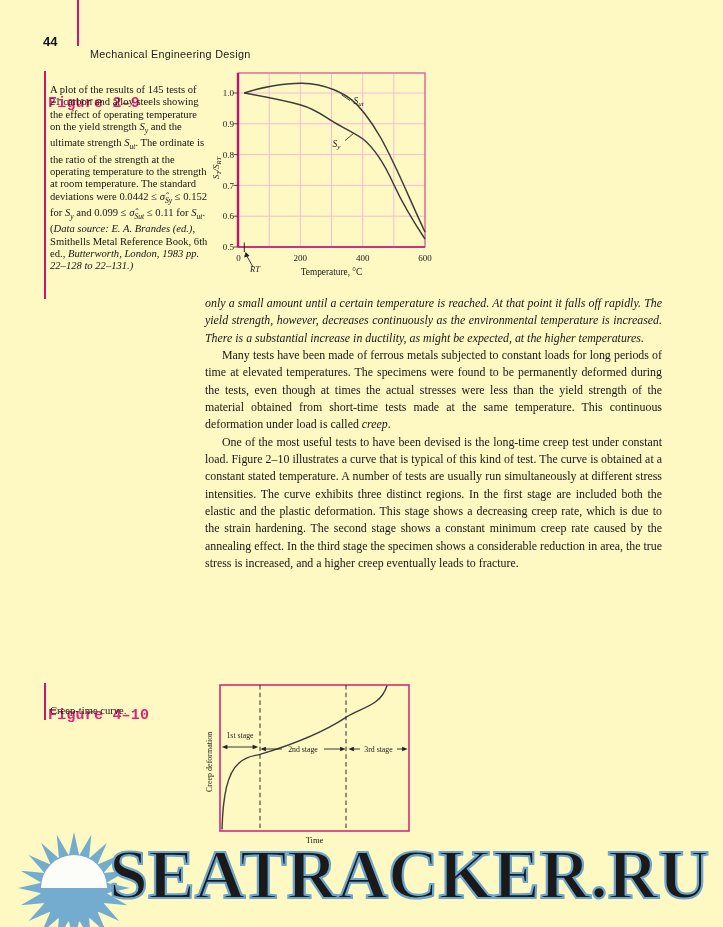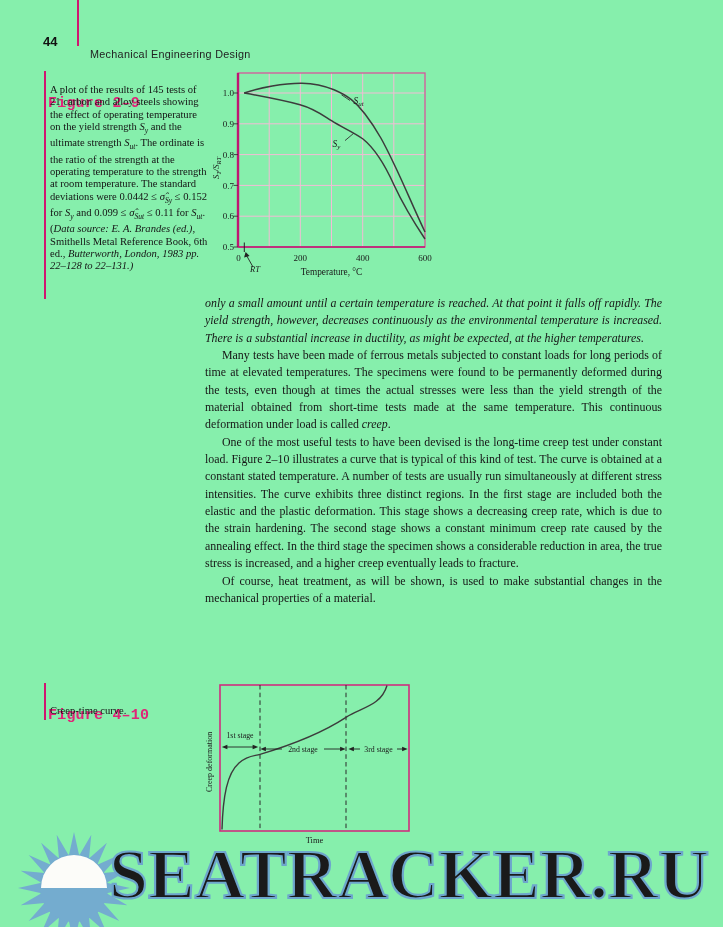--- a/index.html
+++ b/index.html
@@ -1,18 +1,18 @@
 <!DOCTYPE html>
 <html><head>
 <meta charset="utf-8">
 <style>
   html,body{margin:0;padding:0;background:#9a9a9a;}
   .page{
     position:relative;width:723px;height:927px;margin:0 auto;
-    background:#86efac;overflow:hidden;
+    background:#fef9c3;overflow:hidden;
     font-family:"Liberation Serif",serif;color:#1c1c1c;
   }
   .i{font-style:italic;}
   .sub{vertical-align:sub;font-size:0.72em;}
 
   
   .header-rule{position:absolute;left:77px;top:0;width:2px;height:46px;background:#cf1570;}
   .page-number{position:absolute;left:43px;top:34px;font-family:"Liberation Sans",sans-serif;font-weight:bold;font-size:13px;color:#111;}
   .header-title{position:absolute;left:90px;top:36px;font-family:"Liberation Sans",sans-serif;font-size:10.8px;letter-spacing:.3px;color:#222;margin-top:12px;}
 
@@ -97,21 +97,20 @@
     <text x="42" y="219.5" font-size="8.5" font-style="italic">RT</text>
 
     <text x="123.5" y="223" font-size="9.3" text-anchor="middle">Temperature, °C</text>
     <text transform="translate(11,127) rotate(-90)" font-size="8.5" font-style="italic"><tspan>S</tspan><tspan dy="2" font-size="6.5">T</tspan><tspan dy="-2" font-size="8.5">/S</tspan><tspan dy="2" font-size="6.5">RT</tspan></text>
   </svg>
 
   <div class="body-text">
     <p class="noindent"><span>only a small amount until a certain temperature is reached. At that point it falls off rapidly. The yield strength, however, decreases continuously as the environmental temperature is increased. There is a substantial increase in ductility, as might be expected, at the higher temperatures.</span></p>
     <p><span>Many tests have been made of ferrous metals subjected to constant loads for long periods of time at elevated temperatures. The specimens were found to be permanently deformed during the tests, even though at times the actual stresses were less than the yield strength of the material obtained from short-time tests made at the same temperature. This continuous deformation under load is called </span><span class="i">creep</span><span>.</span></p>
     <p><span>One of the most useful tests to have been devised is the long-time creep test under constant load. Figure 2–10 illustrates a curve that is typical of this kind of test. The curve is obtained at a constant stated temperature. A number of tests are usually run simultaneously at different stress intensities. The curve exhibits three distinct regions. In the first stage are included both the elastic and the plastic deformation. This stage shows a decreasing creep rate, which is due to the strain hardening. The second stage shows a constant minimum creep rate caused by the annealing effect. In the third stage the specimen shows a considerable reduction in area, the true stress is increased, and a higher creep eventually leads to fracture.</span></p>
-    <p><span>Of course, heat treatment, as will be shown, is used to make substantial changes in the mechanical properties of a material.</span></p>
   </div>
 
   <div class="fig-rule fig10-rule"></div>
   <div class="fig-heading fig10-heading">Figure 4–10</div>
   <div class="fig-caption fig10-caption">Creep-time curve.</div>
 
   <svg class="chart210" width="230" height="170" viewBox="0 0 230 170">
     <rect x="17" y="5" width="189" height="146" fill="none" stroke="#cf2d7f" stroke-width="1.6"></rect>
     <path d="M57,5 V151 M143,5 V151" stroke="#2a2a2a" stroke-width="1" stroke-dasharray="4.5,3.2" fill="none"></path>
     <path d="M19,149.5 C20,116 24,93.5 36,83 C45.5,74.8 52,76.2 57,74.3 C83,66.5 116,55 143,37.3 C158,27.5 178,26 184,5.5" fill="none" stroke="#3c3c3c" stroke-width="1.4"></path>

